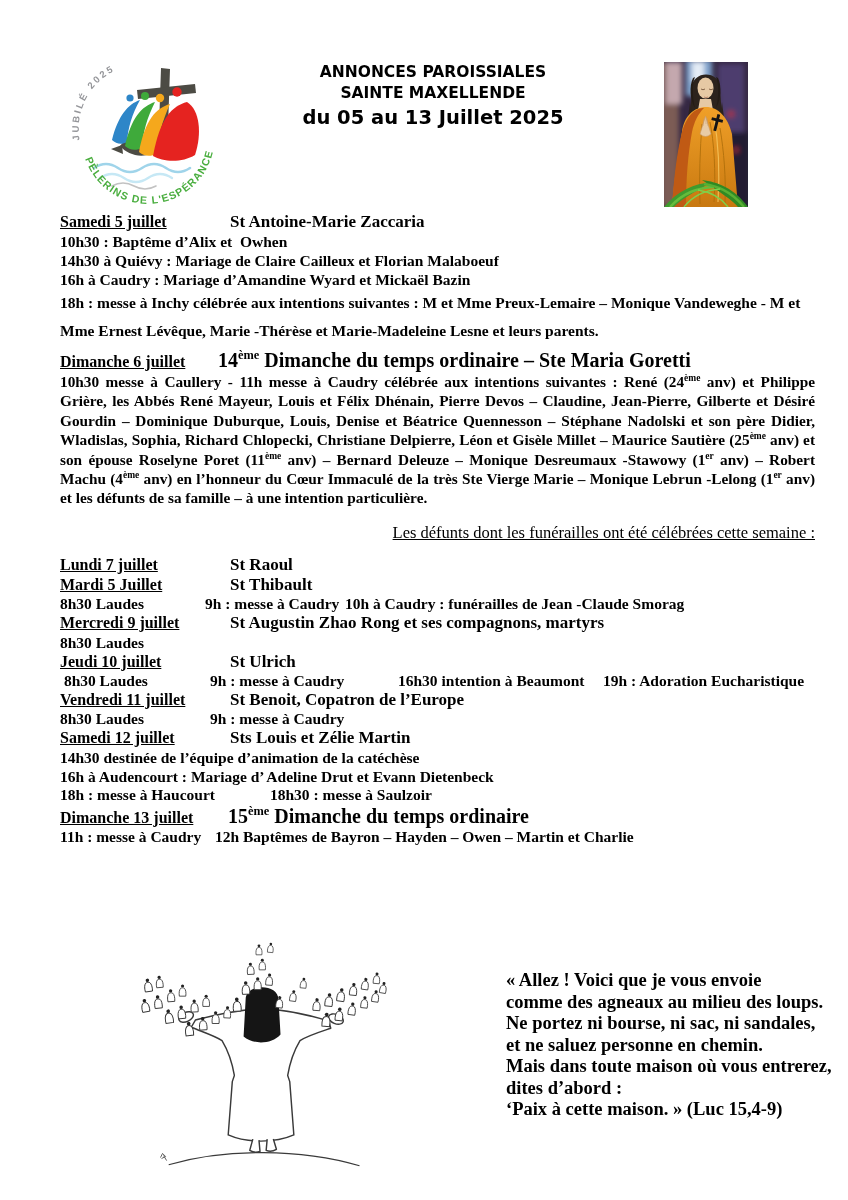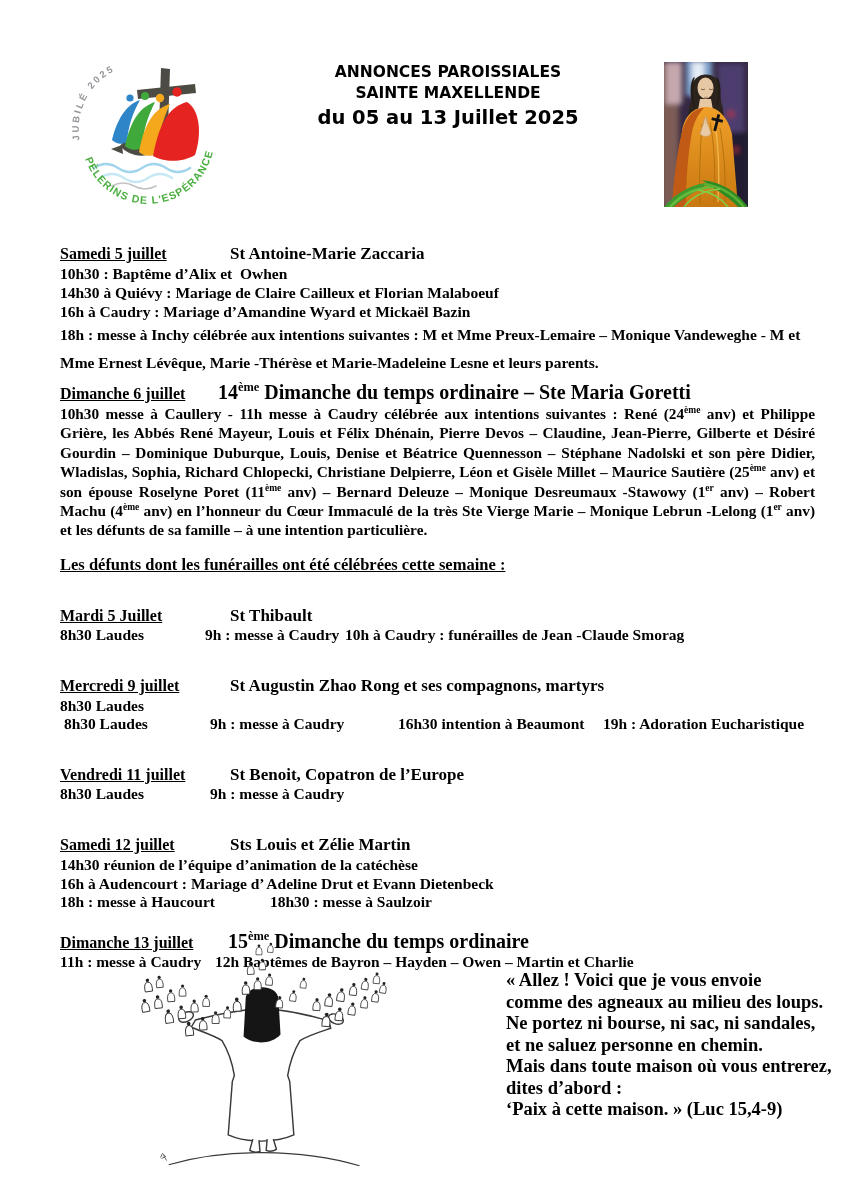--- a/index.html
+++ b/index.html
@@ -1,47 +1,47 @@
 <!DOCTYPE html>
 <html><head>
 <meta charset="utf-8">
 <style>
   html,body{margin:0;padding:0;background:#e9e9e9;}
   .page{position:relative;width:848px;height:1200px;background:#ffffff;overflow:hidden;
         font-family:"Liberation Serif",serif;color:#000;}
   
   .logo-box{position:absolute;left:66px;top:56px;width:164px;height:156px;}
-  .title-block{position:absolute;left:283px;top:62px;width:330px;text-align:center;
+  .title-block{position:absolute;left:268px;top:62px;width:330px;text-align:center;
                font-family:"DejaVu Sans",sans-serif;font-weight:bold;}
   .title-1{font-size:15.5px;line-height:21px;}
   .title-2{font-size:15.5px;line-height:21px;}
   .title-3{font-size:19.5px;line-height:27px;}
   .statue-box{position:absolute;left:664px;top:62px;width:84px;height:145px;}
   
   .content{position:absolute;left:60px;top:212px;width:755px;}
   .line{font-weight:bold;font-size:15.5px;line-height:19px;white-space:pre-wrap;}
   .para{font-weight:bold;font-size:15.5px;line-height:28px;white-space:normal;}
   .para-just{font-weight:bold;font-size:15.3px;line-height:19.4px;text-align:justify;}
-  .day-row{display:flex;align-items:baseline;margin-top:32px;}
+  .day-row{display:flex;align-items:baseline;}
   .day{flex:0 0 170px;font-size:16px;font-weight:bold;}
   .day .u{text-decoration:underline;white-space:pre-wrap;}
   .saint{font-size:17px;font-weight:bold;white-space:pre-wrap;}
   .big-title{font-size:20px;font-weight:bold;line-height:24px;white-space:pre-wrap;}
   .row{display:flex;align-items:baseline;}
   .seg{font-weight:bold;font-size:15.5px;white-space:pre-wrap;}
   .w145{flex:0 0 145px}.w140{flex:0 0 140px}.w150{flex:0 0 150px}
   .w188{flex:0 0 188px}.w205{flex:0 0 205px}.w210{flex:0 0 210px}
   .w155{flex:0 0 155px}.w158{flex:0 0 158px}.w168{flex:0 0 168px}
   .indent58{margin-left:58px;flex:0 0 267px;}
-  .center-head{text-align:left;font-size:16.5px;font-weight:bold;line-height:19px;}
+  .center-head{text-align:right;font-size:16.5px;font-weight:normal;line-height:19px;}
   .center-head .u{text-decoration:underline;white-space:pre-wrap;}
   .names-row{font-size:16px;}
   sup{font-size:62%;line-height:0;vertical-align:super;}
   .mt3{margin-top:3px}.mt9{margin-top:9px}.mt13{margin-top:13px}
-  .mt15{margin-top:15px}.mt16{margin-top:16px}.mt18{margin-top:18px}
+  .mt15{margin-top:15px}.mt16{margin-top:16px}.mt18{}
   
   .drawing-box{position:absolute;left:86px;top:938px;width:348px;height:238px;}
   .quote-block{position:absolute;left:506px;top:970px;width:336px;text-align:left;
                font-size:18.5px;line-height:21.5px;font-weight:bold;}
   .quote-block div{white-space:nowrap;}
 </style>
 </head>
 <body>
 
 <div class="page">
@@ -171,58 +171,66 @@
     <div class="day-row mt3">
       <span class="day w158"><span class="u">Dimanche 6 juillet</span></span>
       <span class="big-title">14<sup>ème</sup> Dimanche du temps ordinaire – Ste Maria Goretti</span>
     </div>
     <div class="para-just">10h30 messe à Caullery - 11h messe à Caudry célébrée aux intentions suivantes : René (24<sup>ème</sup> anv) et Philippe Grière, les Abbés René Mayeur, Louis et Félix Dhénain, Pierre Devos – Claudine, Jean-Pierre, Gilberte et Désiré Gourdin – Dominique Duburque, Louis, Denise et Béatrice Quennesson – Stéphane Nadolski et son père Didier, Wladislas, Sophia, Richard Chlopecki, Christiane Delpierre, Léon et Gisèle Millet – Maurice Sautière (25<sup>ème</sup> anv) et son épouse Roselyne Poret (11<sup>ème</sup> anv) – Bernard Deleuze – Monique Desreumaux -Stawowy (1<sup>er</sup> anv) – Robert Machu (4<sup>ème</sup> anv) en l’honneur du Cœur Immaculé de la très Ste Vierge Marie – Monique Lebrun -Lelong (1<sup>er</sup> anv) et les défunts de sa famille – à une intention particulière.</div>
 
     <div class="center-head mt15">
       <span class="u">Les défunts dont les funérailles ont été célébrées cette semaine :</span>
     </div>
 
+    <div class="day-row mt13">
+      <span class="day"><span class="u">Lundi 7 juillet</span></span>
+      <span class="saint">St Raoul</span>
+    </div>
 
     <div class="day-row">
       <span class="day"><span class="u">Mardi 5 Juillet</span></span>
       <span class="saint">St Thibault</span>
     </div>
     <div class="row">
       <span class="seg w145">8h30 Laudes</span>
       <span class="seg w140">9h : messe à Caudry</span>
       <span class="seg">10h à Caudry : funérailles de Jean -Claude Smorag</span>
     </div>
 
     <div class="day-row">
       <span class="day"><span class="u">Mercredi 9 juillet</span></span>
       <span class="saint">St Augustin Zhao Rong et ses compagnons, martyrs</span>
     </div>
     <div class="line">8h30 Laudes</div>
 
+    <div class="day-row">
+      <span class="day"><span class="u">Jeudi 10 juillet</span></span>
+      <span class="saint">St Ulrich</span>
+    </div>
     <div class="row">
       <span class="seg w150"> 8h30 Laudes</span>
       <span class="seg w188">9h : messe à Caudry</span>
       <span class="seg w205">16h30 intention à Beaumont</span>
       <span class="seg">19h : Adoration Eucharistique</span>
     </div>
 
     <div class="day-row">
       <span class="day"><span class="u">Vendredi 11 juillet</span></span>
       <span class="saint">St Benoit, Copatron de l’Europe</span>
     </div>
     <div class="row">
       <span class="seg w150">8h30 Laudes</span>
       <span class="seg">9h : messe à Caudry</span>
     </div>
 
     <div class="day-row">
       <span class="day"><span class="u">Samedi 12 juillet</span></span>
       <span class="saint">Sts Louis et Zélie Martin</span>
     </div>
-    <div class="line">14h30 réunion de l’équipe d’animation de la catéchèse</div>
+    <div class="line">14h30 destinée de l’équipe d’animation de la catéchèse</div>
     <div class="line">16h à Audencourt : Mariage d’ Adeline Drut et Evann Dietenbeck</div>
     <div class="row">
       <span class="seg w210">18h : messe à Haucourt</span>
       <span class="seg">18h30 : messe à Saulzoir</span>
     </div>
 
     <div class="day-row mt18">
       <span class="day w168"><span class="u">Dimanche 13 juillet</span></span>
       <span class="big-title">15<sup>ème</sup> Dimanche du temps ordinaire</span>
     </div>

